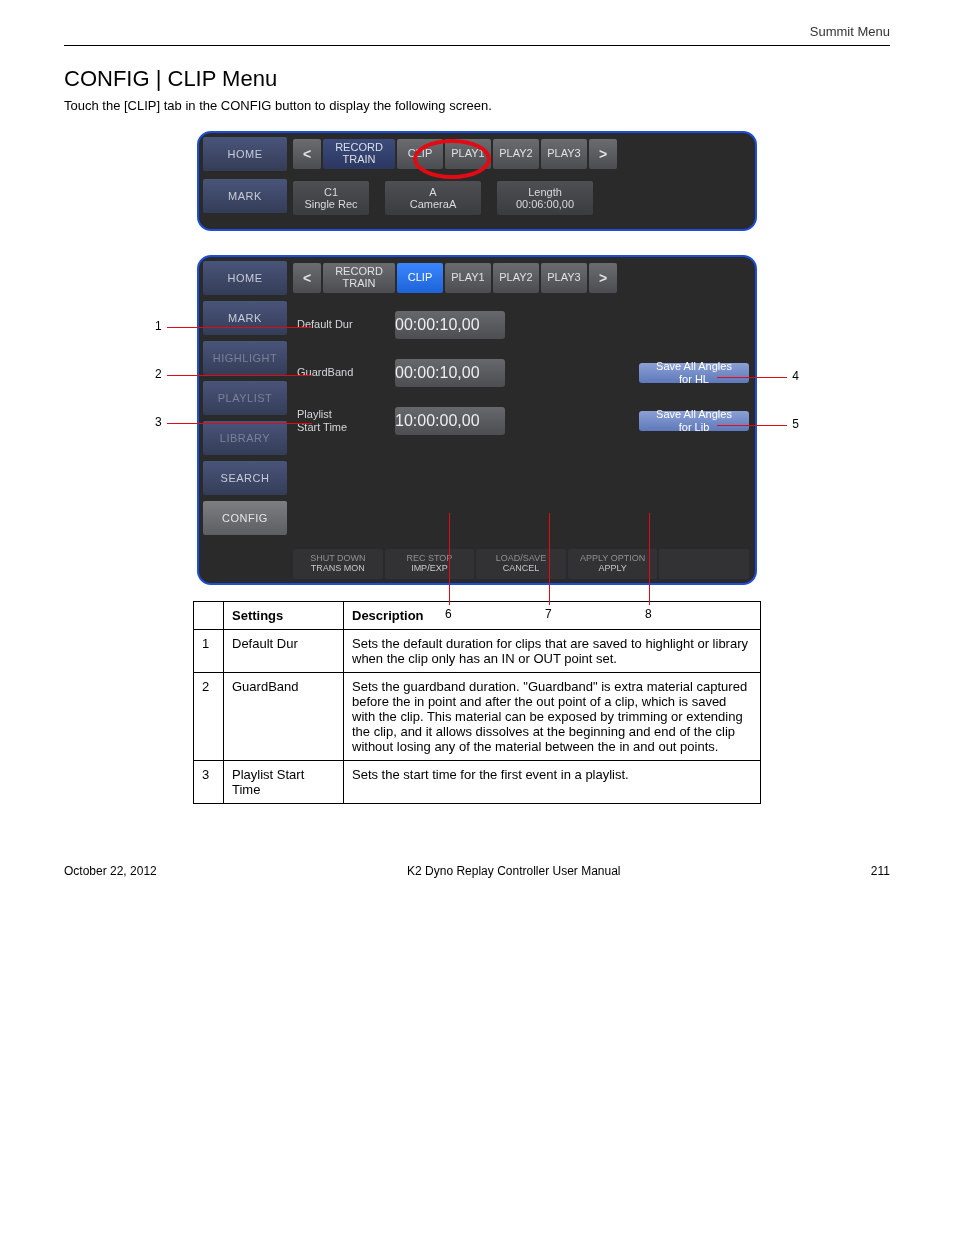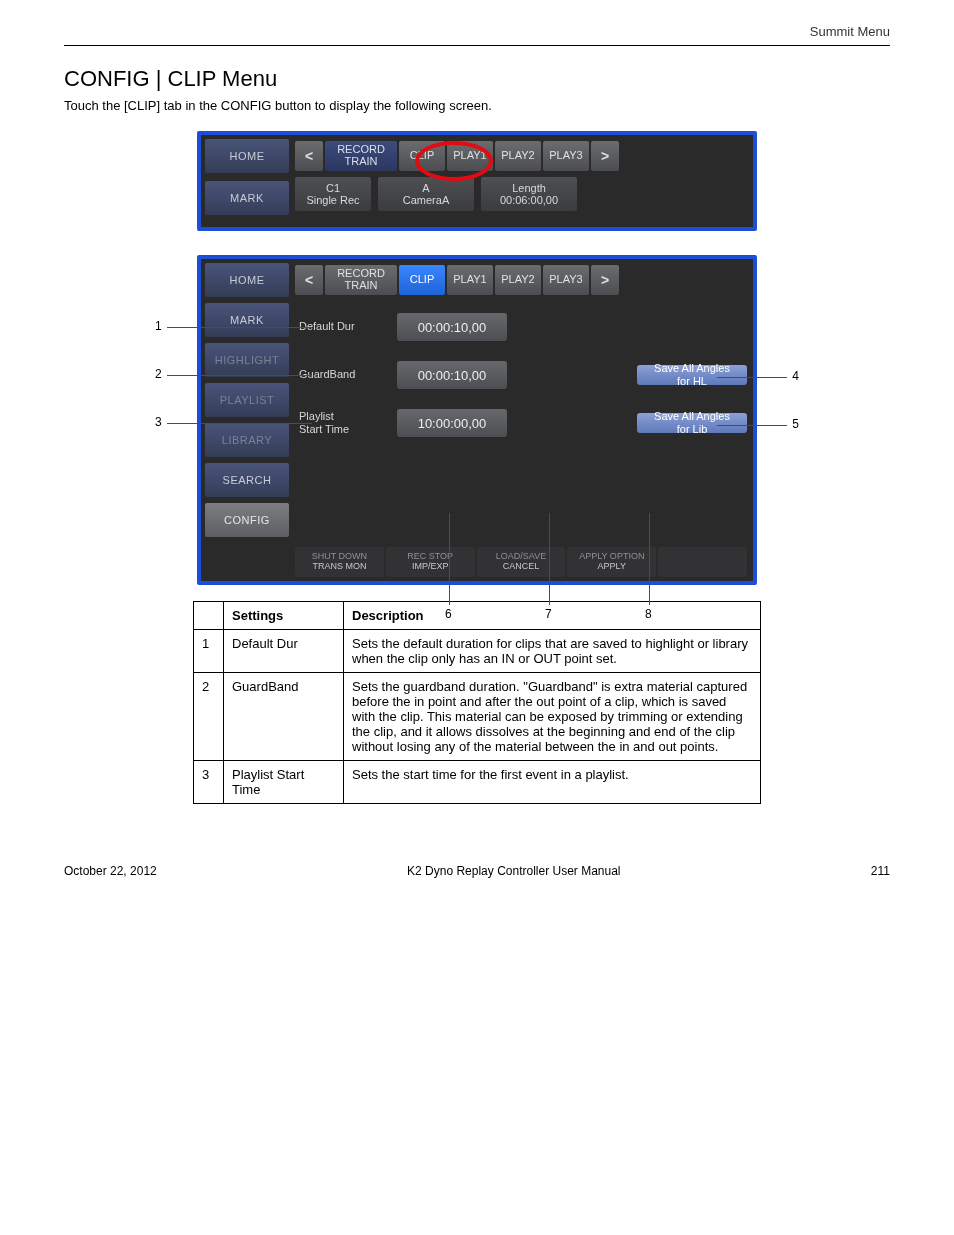--- a/index.html
+++ b/index.html
@@ -24,44 +24,44 @@
   }
   *{box-sizing:border-box;}
   html,body{margin:0;padding:0;background:#fff;color:var(--ink);font-family:Arial,Helvetica,sans-serif;}
   .page{width:var(--page-w);margin:0 auto;min-height:1235px;position:relative;background:#fff;padding:24px 64px 40px 64px;}
   .hdr{display:flex;justify-content:space-between;font-size:13px;color:#333;padding-bottom:6px;border-bottom:1px solid #000;}
   .ch-title{font-size:22px;margin:20px 0 6px 0;font-weight:400;}
   .ch-sub{font-size:13px;margin:0 0 18px 0;}
   
   .figwrap{position:relative;margin:6px auto 14px auto;}
   
-  .panel{position:relative;background:var(--panel-bg);border:4px solid #1d4ed8;border-radius:2px;}
+  .panel{position:relative;background:var(--panel-bg);border:2px solid #1d4ed8;border-radius:14px;}
   .panel-top1{width:560px;height:100px;margin:0 auto 24px auto;}
   .panel-top2{width:560px;height:330px;margin:0 auto;}
   .sidecol{position:absolute;left:4px;top:4px;width:84px;display:flex;flex-direction:column;gap:8px;}
   .sidebtn{height:34px;background:linear-gradient(#49547a,#343d57);color:var(--side-btn-text);display:flex;align-items:center;justify-content:center;font-size:11px;letter-spacing:0.5px;border-radius:2px;}
   .sidebtn.dim{color:#7b8196;}
   .sidebtn.config{background:linear-gradient(#7c7e82,#5c5e62);color:#e6e6e6;}
   .mainarea{position:absolute;left:94px;right:6px;top:4px;bottom:4px;}
   .tabs{display:flex;gap:2px;align-items:center;height:34px;}
   .arrow,.tab{height:30px;background:linear-gradient(#6a6c70,#4b4d50);color:#dfe1e3;display:flex;align-items:center;justify-content:center;border-radius:2px;font-size:11px;}
   .arrow{width:28px;font-size:14px;font-weight:bold;}
   .tab{width:46px;text-align:center;line-height:1.05;}
   .tab.wide{width:72px;}
   .tab.active{background:linear-gradient(#3a86ff,#1e63d8);color:#fff;}
   .tab.sel{background:linear-gradient(#3d4c7d,#2b3760);color:#dcdfe8;}
-  .subinfo{display:flex;gap:7px;margin-top:4px;}
+  .subinfo{display:flex;gap:16px;margin-top:10px;}
   .pill,.pillv{height:34px;background:linear-gradient(#4d4f52,#3a3c3e);color:#d8dadc;font-size:11px;display:flex;flex-direction:column;align-items:center;justify-content:center;border-radius:2px;line-height:1.1;}
   .pill{width:76px;}
   .pillv{width:96px;}
   
   .body{position:absolute;left:94px;right:6px;top:44px;bottom:30px;}
   .brow{display:flex;align-items:center;gap:10px;height:48px;}
   .lbl{width:92px;color:#d4d6d8;font-size:11px;line-height:1.2;text-align:left;padding-left:4px;}
-  .valbox{width:110px;height:28px;background:linear-gradient(#66686b,#4c4e51);color:#eceef0;font-size:13px;display:flex;align-items:center;justify-content:center;border-radius:3px;}
+  .valbox{width:110px;height:28px;background:linear-gradient(#66686b,#4c4e51);color:#eceef0;font-size:16px;display:flex;align-items:center;border-radius:3px;}
   .softbtn{width:110px;height:20px;background:linear-gradient(#8ba0d5,#5e79ba);color:#fff;font-size:11px;display:flex;align-items:center;justify-content:center;text-align:center;line-height:1.15;border-radius:3px;}
   .graybtn{width:92px;height:36px;background:linear-gradient(#6a6c70,#4b4d50);color:#e6e8ea;font-size:11px;display:flex;align-items:center;justify-content:center;text-align:center;line-height:1.15;border-radius:3px;}
   .bottombar{position:absolute;left:94px;right:6px;bottom:4px;height:30px;display:flex;gap:2px;}
   .bcell{flex:1;background:#323234;color:#9b9d9f;font-size:9px;display:flex;flex-direction:column;align-items:center;justify-content:center;line-height:1.1;border-radius:2px;}
   .bcell .t{color:#8e9092;}
   .bcell .b{color:#c6c8ca;}
   
   .red-circle{position:absolute;border:4px solid var(--circle);border-radius:50%/50%;pointer-events:none;}
   .circle1{left:214px;top:6px;width:78px;height:40px;}
   

